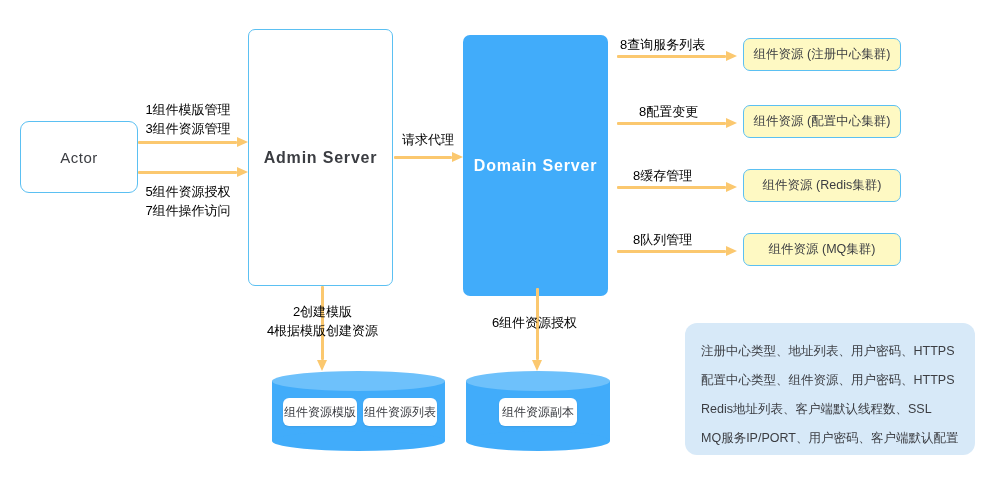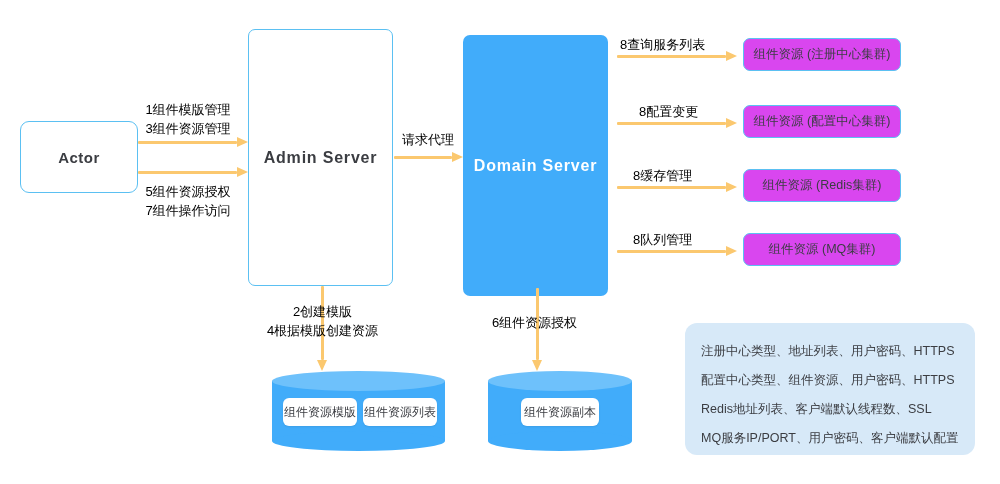--- a/index.html
+++ b/index.html
@@ -23,21 +23,21 @@
   
   .node-actor {
     left: 20px; top: 121px; width: 118px; height: 72px;
     border: 1.5px solid #5bc0f2;
     border-radius: 9px;
     background: #ffffff;
     box-sizing: border-box;
     display: flex; align-items: center; justify-content: center;
     color: #3b3d42;
     font-size: 15px;
-    font-weight: bold;
+    font-weight: normal;
     letter-spacing: .5px;
   }
   .node-admin {
     left: 248px; top: 29px; width: 145px; height: 257px;
     border: 1.5px solid #5bc0f2;
     border-radius: 7px;
     background: #ffffff;
     box-sizing: border-box;
     display: flex; align-items: center; justify-content: center;
     color: #3b3d42;
@@ -55,21 +55,21 @@
     font-size: 16px;
     font-weight: bold;
     letter-spacing: .8px;
   }
 
   
   .res-box {
     width: 158px; height: 33px;
     border: 1.3px solid #5bc0f2;
     border-radius: 7px;
-    background: #d946ef;
+    background: #fef9c3;
     box-sizing: border-box;
     display: flex; align-items: center; justify-content: center;
     color: #3b3d42;
     font-size: 12.5px;
     white-space: nowrap;
   }
 
   
   .h-arrow { height: 10px; }
   .h-arrow .shaft {
@@ -257,21 +257,21 @@
     <div class="bottom" style="top:60px;"></div>
     <div class="top"></div>
     <div class="chip" style="left:11px; top:27px; width:74px;">
       <span>组件资源模版</span>
     </div>
     <div class="chip" style="left:91px; top:27px; width:74px;">
       <span>组件资源列表</span>
     </div>
   </div>
 
-  <div class="abs cyl" style="left:488px; top:371px; width:144px; height:104px;border-radius:28px;">
+  <div class="abs cyl" style="left:466px; top:371px; width:144px; height:104px;border-radius:28px;">
     <div class="body" style="top:10px; height:60px;"></div>
     <div class="bottom" style="top:60px;"></div>
     <div class="top"></div>
     <div class="chip" style="left:33px; top:27px; width:78px;">
       <span>组件资源副本</span>
     </div>
   </div>
 
   <div class="abs info-panel">
     <div class="info-line">注册中心类型、地址列表、用户密码、HTTPS</div>

